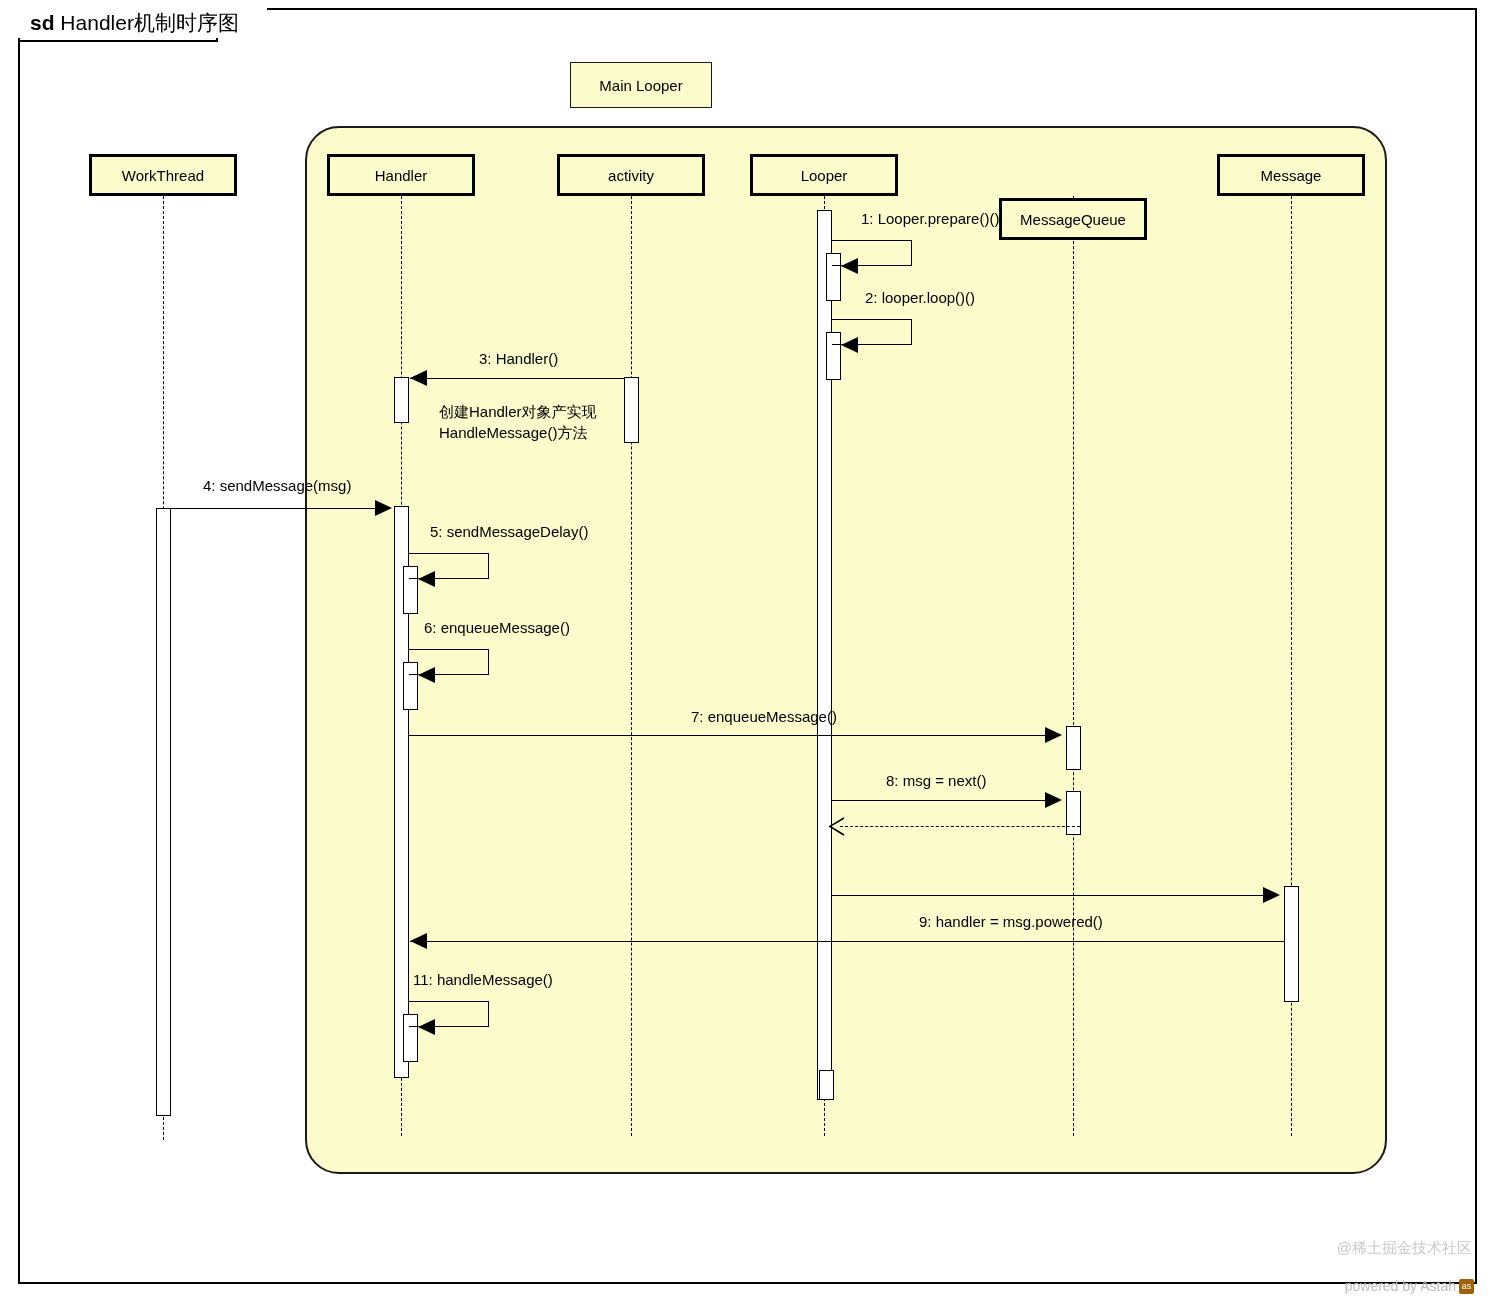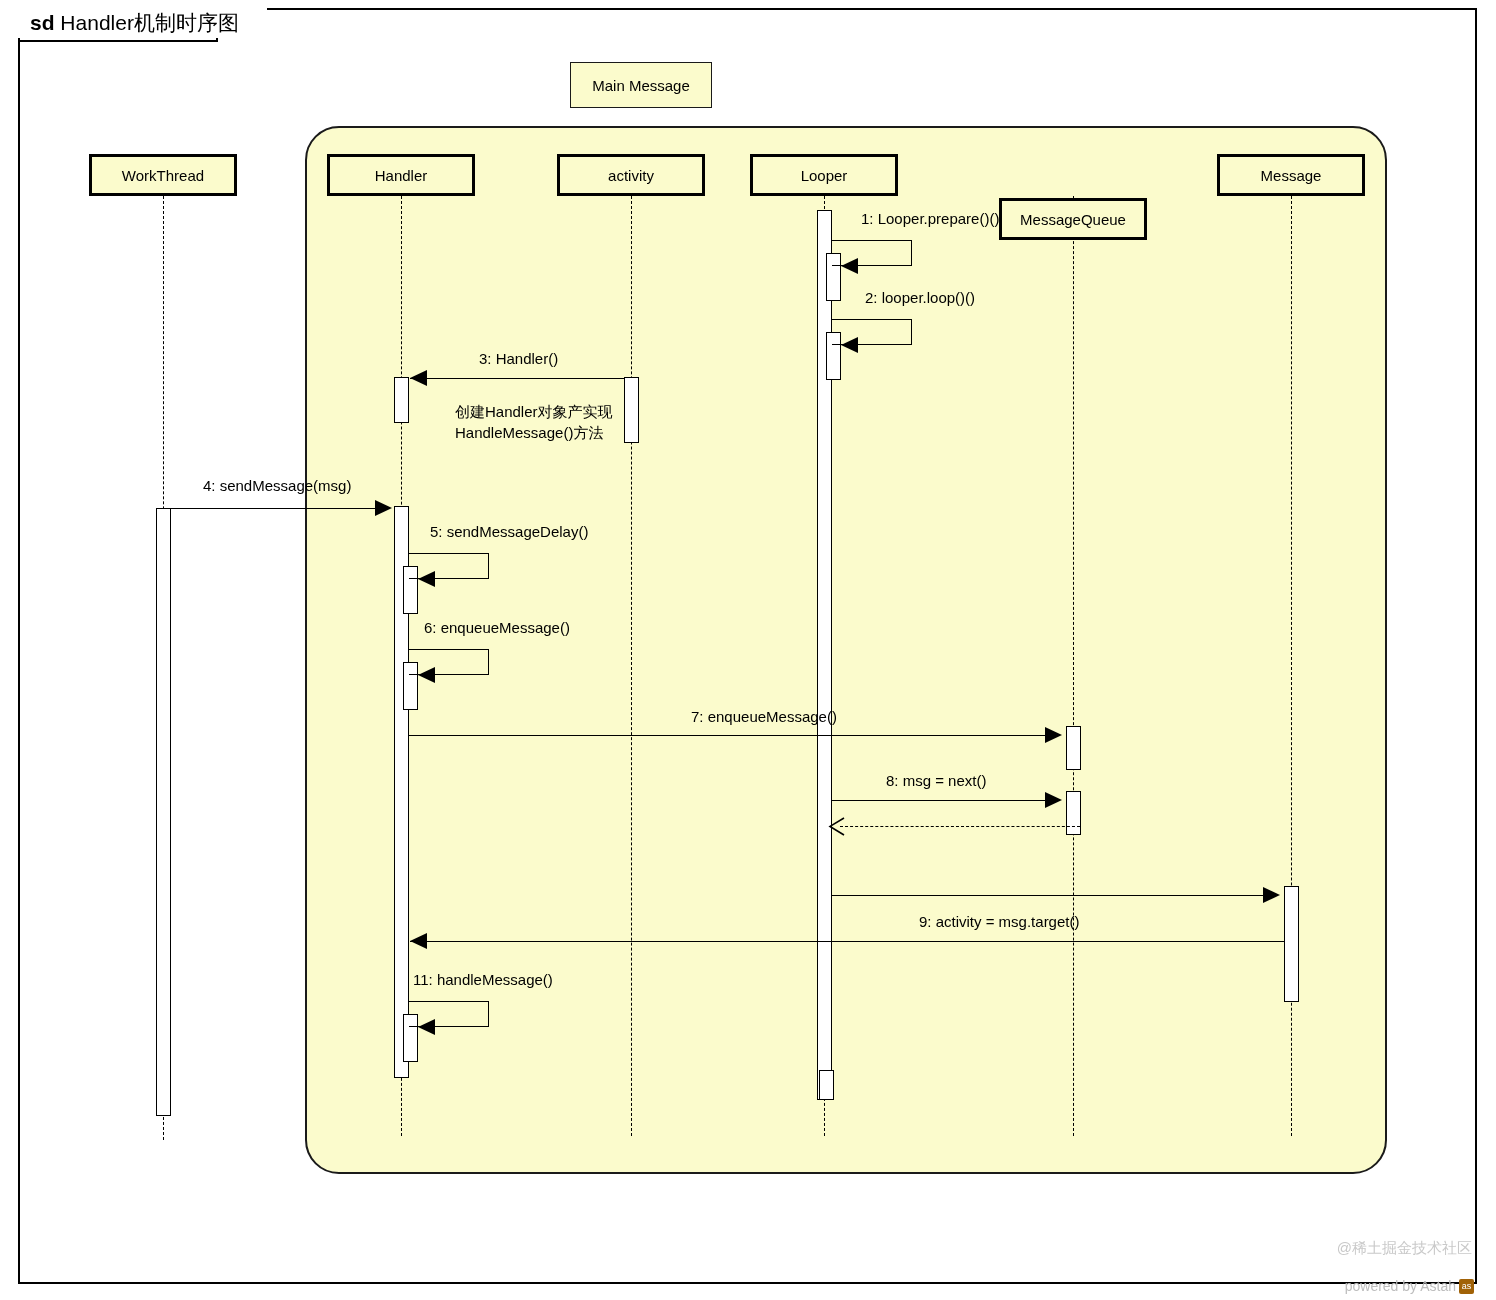--- a/index.html
+++ b/index.html
@@ -213,21 +213,21 @@
 
   <svg class="sd-tab-shape" width="200" height="34" viewBox="0 0 200 34">
     <path d="M1,1 L185,1 L199,17 L199,33 L1,33 Z" fill="#ffffff" stroke="#000000" stroke-width="2"></path>
   </svg>
   <div class="sd-tab">
     <span class="sd-tab-kw">sd</span>
     <span>Handler机制时序图</span>
   </div>
 
   <div class="thread-box"></div>
-  <div class="thread-label">Main Message</div>
+  <div class="thread-label">Main Looper</div>
 
   <div class="lifeline-head" style="left:89px; top:154px; width:148px;">
     <span>WorkThread</span>
   </div>
   <div class="lifeline-line" style="left:163px; top:196px; height:944px;"></div>
 
   <div class="lifeline-head" style="left:327px; top:154px; width:148px;">
     <span>Handler</span>
   </div>
   <div class="lifeline-line" style="left:401px; top:196px; height:940px;"></div>
@@ -284,21 +284,21 @@
   <div class="arrow-left" style="left:841px; top:258px;"></div>
 
   <div class="msg-label" style="left:865px; top:289px;">2: looper.loop()()</div>
   <div class="self-box" style="left:832px; top:319px; width:80px; height:26px;"></div>
   <div class="arrow-left" style="left:841px; top:337px;"></div>
 
   <div class="msg-label" style="left:479px; top:350px;">3: Handler()</div>
   <div class="msg-line" style="left:410px; top:378px; width:214px;"></div>
   <div class="arrow-left" style="left:410px; top:370px;"></div>
 
-  <div class="note-text" style="left:439px; top:401px; width:180px;margin-left:16px;">创建Handler对象产实现HandleMessage()方法</div>
+  <div class="note-text" style="left:439px; top:401px; width:180px;">创建Handler对象产实现HandleMessage()方法</div>
 
   <div class="msg-label" style="left:203px; top:477px;">4: sendMessage(msg)</div>
   <div class="msg-line" style="left:163px; top:508px; width:212px;"></div>
   <div class="arrow-right" style="left:375px; top:500px;"></div>
 
   <div class="msg-label" style="left:430px; top:523px;">5: sendMessageDelay()</div>
   <div class="self-box" style="left:409px; top:553px; width:80px; height:26px;"></div>
   <div class="arrow-left" style="left:418px; top:571px;"></div>
 
   <div class="msg-label" style="left:424px; top:619px;">6: enqueueMessage()</div>
@@ -315,21 +315,21 @@
 
   <div class="msg-line dashed" style="left:840px; top:826px; width:240px;"></div>
   <svg class="arrow-open-left" style="left:828px; top:816px;" width="20" height="22" viewBox="0 0 20 22">
     <path d="M16,2 L2,10.4 L16,19" fill="none" stroke="#000000" stroke-width="1.6"></path>
   </svg>
 
   <div class="msg-label" style="left:857px; top:867px;"></div>
   <div class="msg-line" style="left:832px; top:895px; width:431px;"></div>
   <div class="arrow-right" style="left:1263px; top:887px;"></div>
 
-  <div class="msg-label" style="left:919px; top:913px;">9: activity = msg.target()</div>
+  <div class="msg-label" style="left:919px; top:913px;">9: handler = msg.powered()</div>
   <div class="msg-line" style="left:410px; top:941px; width:874px;"></div>
   <div class="arrow-left" style="left:410px; top:933px;"></div>
 
   <div class="msg-label" style="left:413px; top:971px;">11: handleMessage()</div>
   <div class="self-box" style="left:409px; top:1001px; width:80px; height:26px;"></div>
   <div class="arrow-left" style="left:418px; top:1019px;"></div>
 
   <div class="wm-community">@稀土掘金技术社区</div>
   <div class="wm-powered">
     <span>powered by Astah</span>

